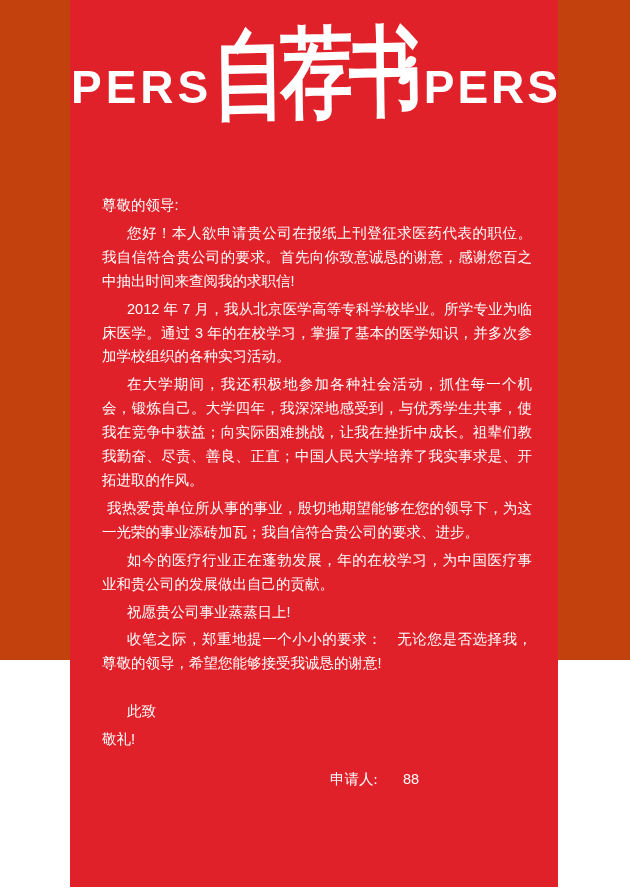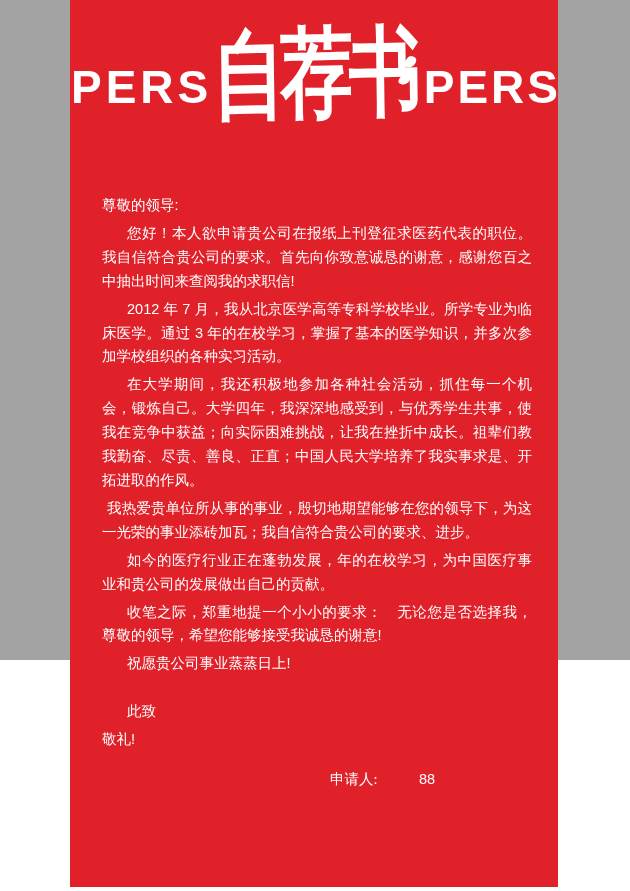--- a/index.html
+++ b/index.html
@@ -3,21 +3,21 @@
 <meta charset="utf-8">
 <style>
   * { box-sizing: border-box; }
   html, body {
     margin: 0; padding: 0;
     width: 630px; height: 891px;
     background: #ffffff;
     font-family: "Liberation Sans", sans-serif;
     overflow: hidden;
   }
-  .page { position: relative; width: 630px; height: 660px; background: #a3a3a3; }
+  .page { position: relative; width: 630px; height: 660px; background: #c2410c; }
 
   
   .sheet {
     position: absolute; left: 70px; top: 0;
     width: 488px; height: 887px;
     background: #e1212a;
     color: #ffffff;
     overflow: hidden;
   }
 
@@ -58,21 +58,21 @@
   .ind2  { text-indent: 25px; }
   .ind05 { text-indent: 5px; }
   .salutation { text-indent: 0; }
   .closing-salute { text-indent: 25px; margin-top: 23.9px !important; }
   .closing-regards { text-indent: 0; }
 
   
   .signature { margin-top: 16px; margin-left: 232px; position: relative; }
   .sig-row { position: relative; height: 24px; white-space: nowrap; }
   .sig-label { position: absolute; left: 0; font-family: Liberation Serif, serif; }
-  .sig-value { position: absolute; left: 73px; margin-left: 16px; }
+  .sig-value { position: absolute; left: 73px; }
   .sig-year  { position: absolute; left: 123px; }
   .sig-month { position: absolute; left: 187px; }
 </style>
 </head>
 <body>
 
 <div class="page">
   <div class="sheet">
 
     <div class="header">
@@ -86,22 +86,22 @@
     </div>
 
     <div class="letter">
       <p class="salutation">尊敬的领导:</p>
 
       <p class="ind2">您好！本人欲申请贵公司在报纸上刊登征求医药代表的职位。我自信符合贵公司的要求。首先向你致意诚恳的谢意，感谢您百之中抽出时间来查阅我的求职信!</p>
       <p class="ind2">2012 年 7 月，我从北京医学高等专科学校毕业。所学专业为临床医学。通过 3 年的在校学习，掌握了基本的医学知识，并多次参加学校组织的各种实习活动。</p>
       <p class="ind2">在大学期间，我还积极地参加各种社会活动，抓住每一个机会，锻炼自己。大学四年，我深深地感受到，与优秀学生共事，使我在竞争中获益；向实际困难挑战，让我在挫折中成长。祖辈们教我勤奋、尽责、善良、正直；中国人民大学培养了我实事求是、开拓进取的作风。</p>
       <p class="ind05">我热爱贵单位所从事的事业，殷切地期望能够在您的领导下，为这一光荣的事业添砖加瓦；我自信符合贵公司的要求、进步。</p>
       <p class="ind2">如今的医疗行业正在蓬勃发展，年的在校学习，为中国医疗事业和贵公司的发展做出自己的贡献。</p>
+      <p class="ind2">祝愿贵公司事业蒸蒸日上!</p>
       <p class="ind2">收笔之际，郑重地提一个小小的要求：　无论您是否选择我，尊敬的领导，希望您能够接受我诚恳的谢意!</p>
-      <p class="ind2">祝愿贵公司事业蒸蒸日上!</p>
 
       <p class="closing-salute">此致</p>
       <p class="closing-regards">敬礼!</p>
 
       <div class="signature">
         <div class="sig-row">
           <span class="sig-label">申请人:</span>
           <span class="sig-value">88</span>
         </div>
       </div>

